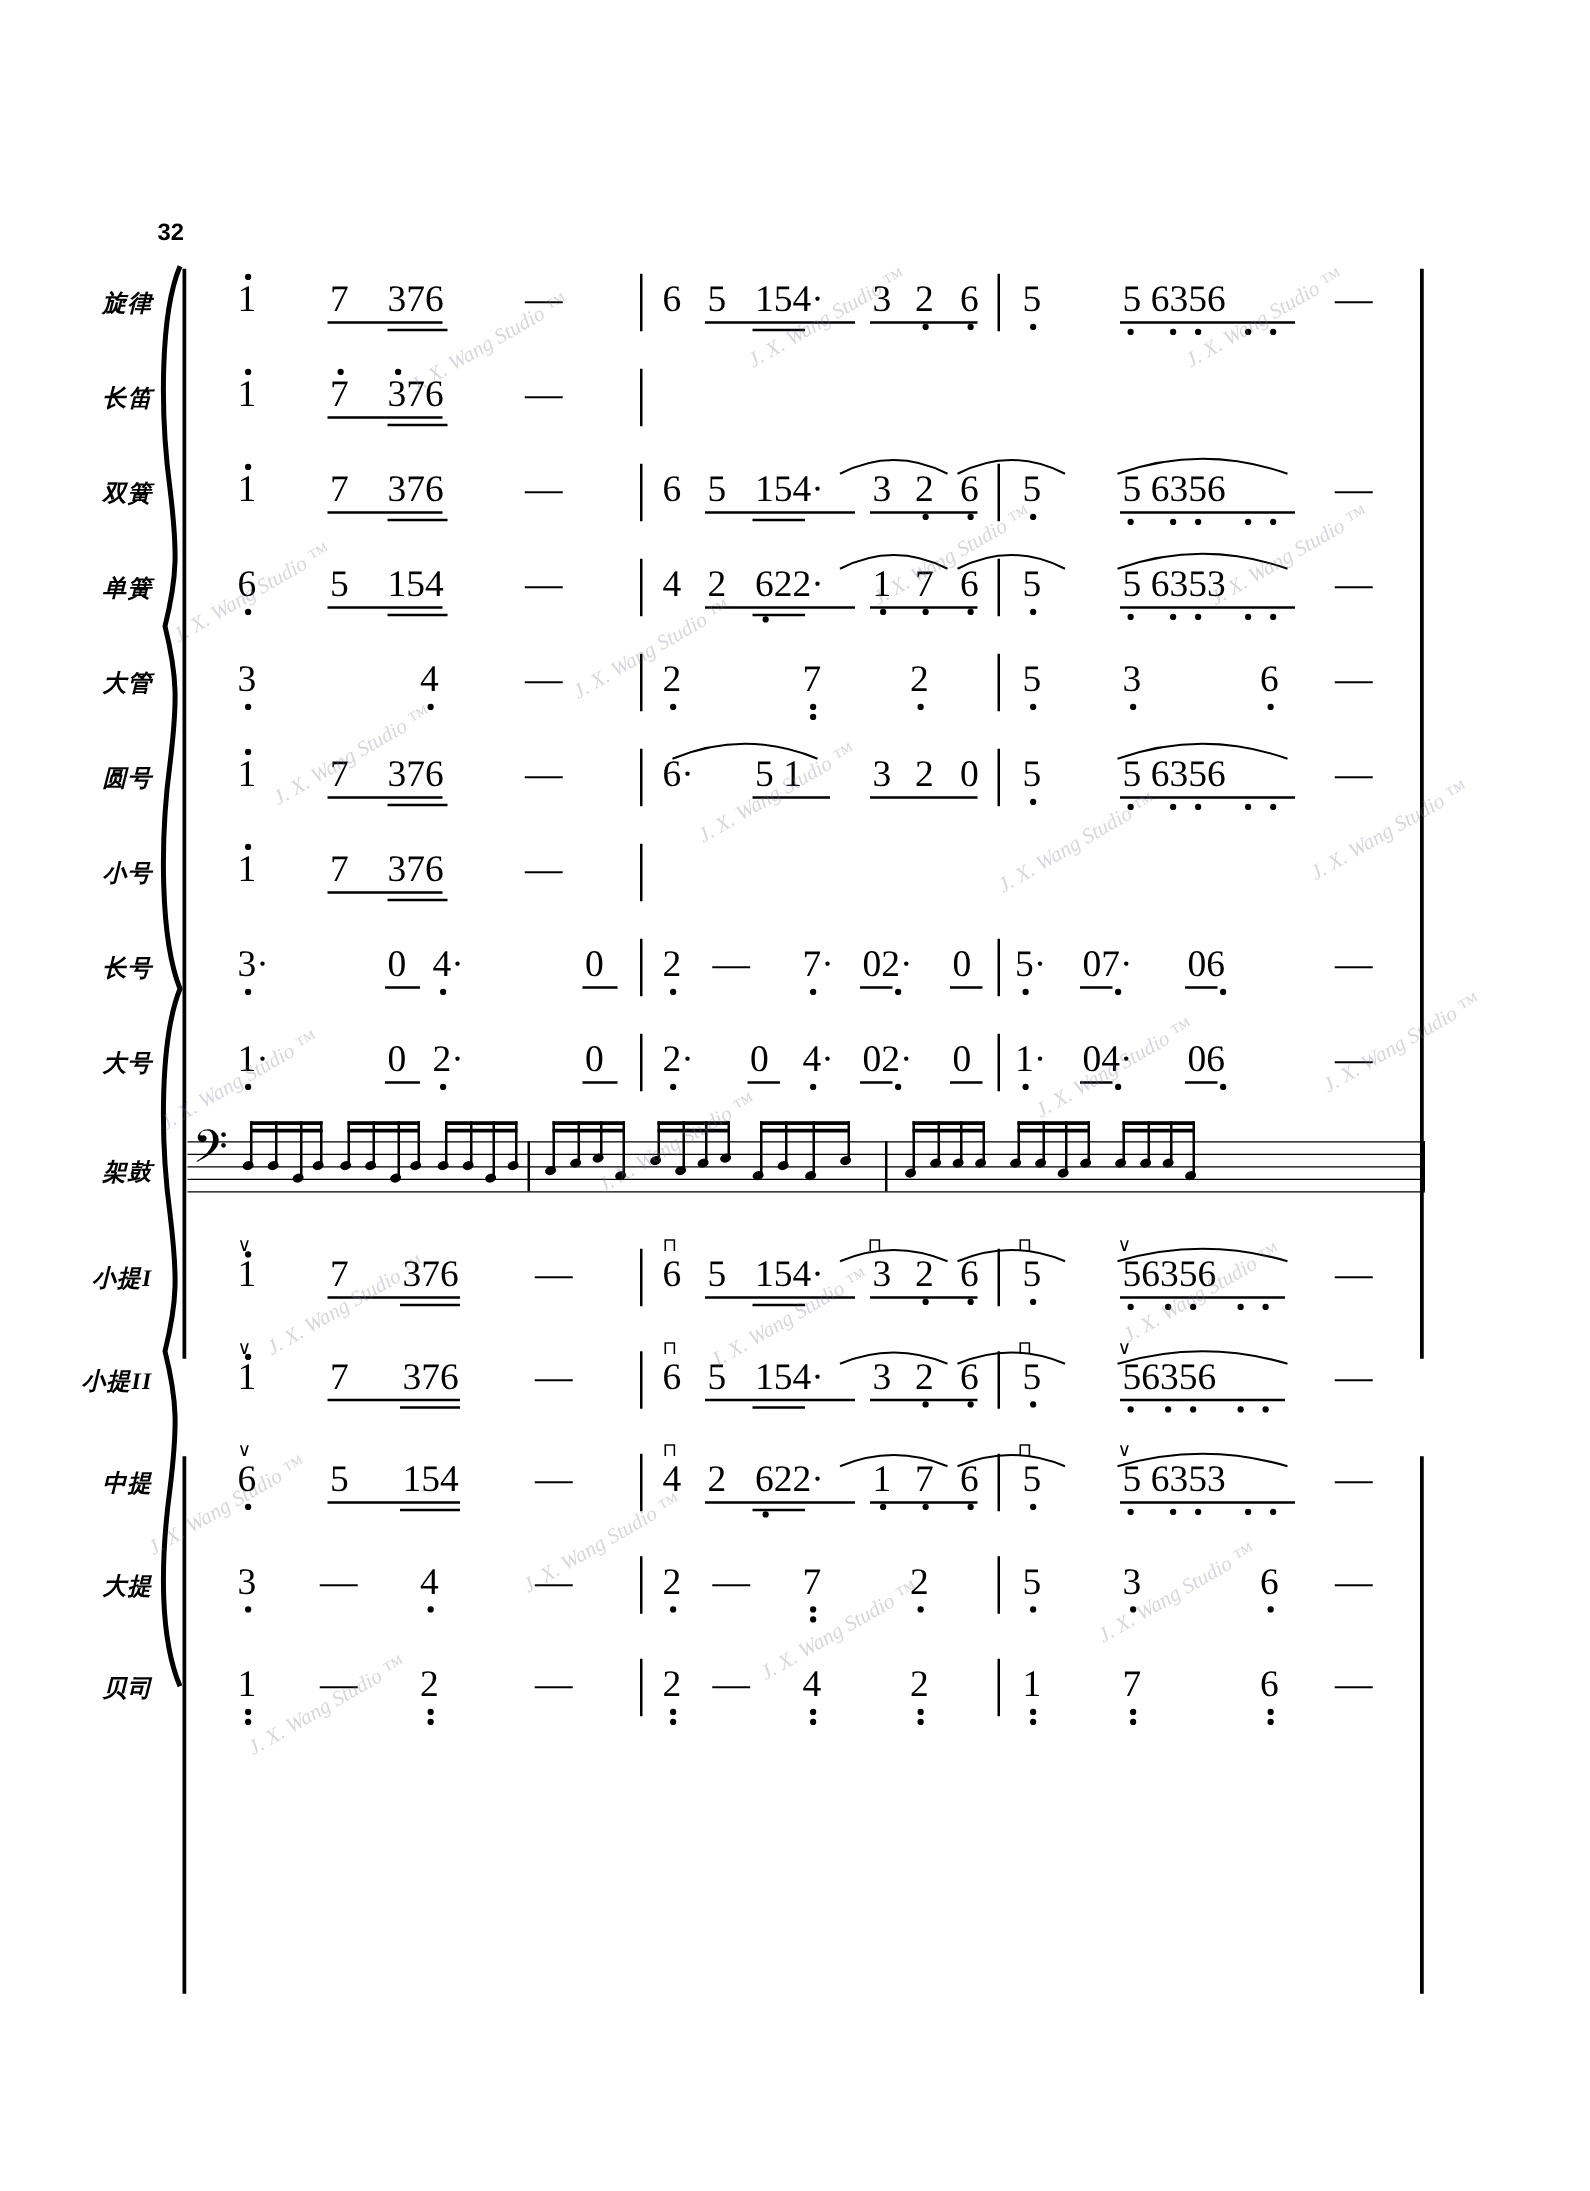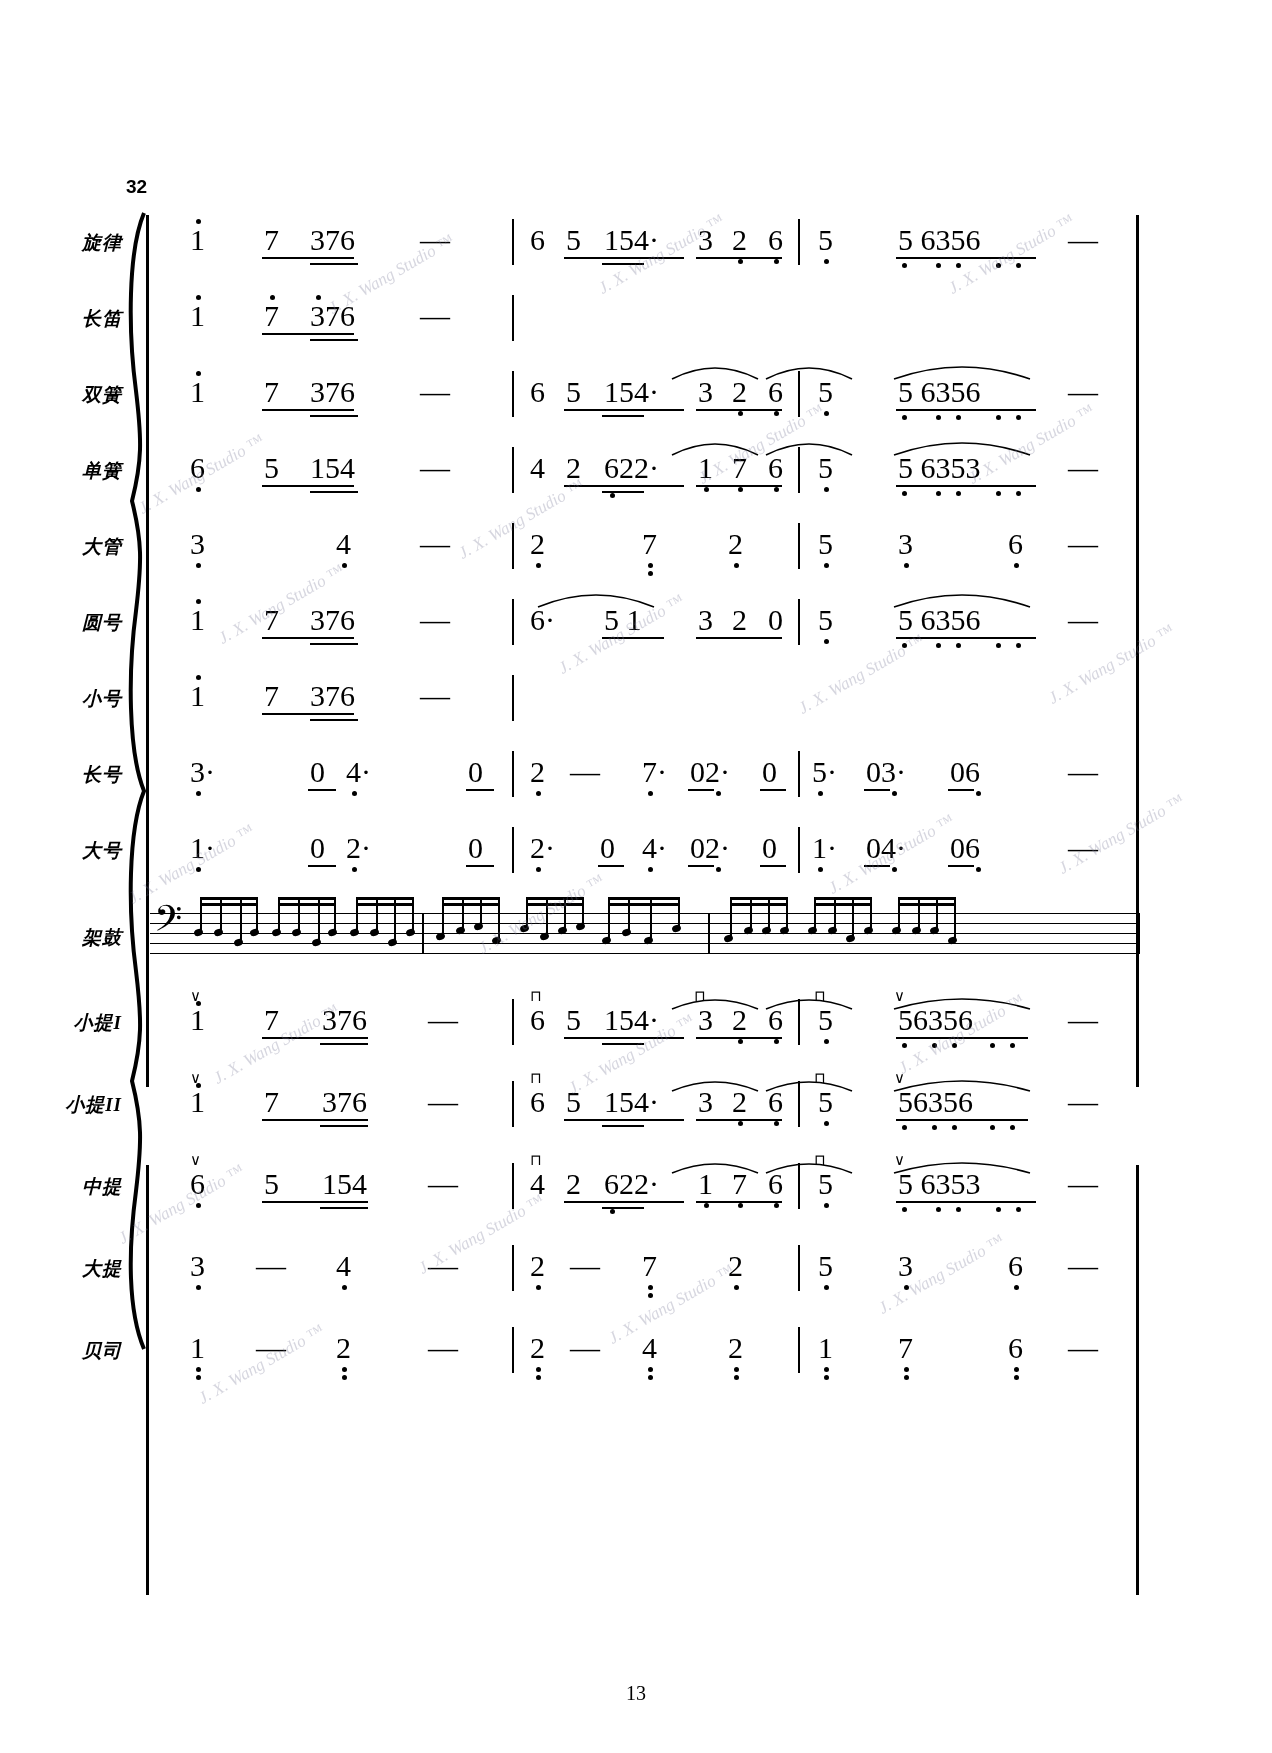--- a/index.html
+++ b/index.html
@@ -500,21 +500,21 @@
         <div class="note" style="left:492px;">7·</div>
         <div class="dot-dn" style="left:498px; top:54px;"></div>
         <div class="note" style="left:540px;">02·</div>
         <div class="dot-dn" style="left:566px; top:54px;"></div>
         <div class="note" style="left:612px;">0</div>
         <div class="beam" style="left:538px; top:52px; width:26px;"></div>
         <div class="beam" style="left:610px; top:52px; width:26px;"></div>
 
         <div class="note" style="left:662px;">5·</div>
         <div class="dot-dn" style="left:668px; top:54px;"></div>
-        <div class="note" style="left:716px;">03·</div>
+        <div class="note" style="left:716px;">07·</div>
         <div class="dot-dn" style="left:742px; top:54px;"></div>
         <div class="note" style="left:800px;">06</div>
         <div class="dot-dn" style="left:826px; top:54px;"></div>
         <div class="beam" style="left:714px; top:52px; width:26px;"></div>
         <div class="beam" style="left:798px; top:52px; width:26px;"></div>
         <div class="note" style="left:918px;">—</div>
       </div>
     </div>
 
     <div class="row" style="top:608px;">
@@ -945,15 +945,14 @@
   <div class="wm" style="left:1060px; top:860px; transform: rotate(-30deg);">J. X. Wang Studio ™</div>
   <div class="wm" style="left:215px; top:1070px; transform: rotate(-30deg);">J. X. Wang Studio ™</div>
   <div class="wm" style="left:570px; top:1080px; transform: rotate(-30deg);">J. X. Wang Studio ™</div>
   <div class="wm" style="left:900px; top:1060px; transform: rotate(-30deg);">J. X. Wang Studio ™</div>
   <div class="wm" style="left:120px; top:1230px; transform: rotate(-30deg);">J. X. Wang Studio ™</div>
   <div class="wm" style="left:420px; top:1260px; transform: rotate(-30deg);">J. X. Wang Studio ™</div>
   <div class="wm" style="left:610px; top:1330px; transform: rotate(-30deg);">J. X. Wang Studio ™</div>
   <div class="wm" style="left:880px; top:1300px; transform: rotate(-30deg);">J. X. Wang Studio ™</div>
   <div class="wm" style="left:200px; top:1390px; transform: rotate(-30deg);">J. X. Wang Studio ™</div>
 
-  <div class="page-number">13</div>
 
 </div>
 
 </body></html>

